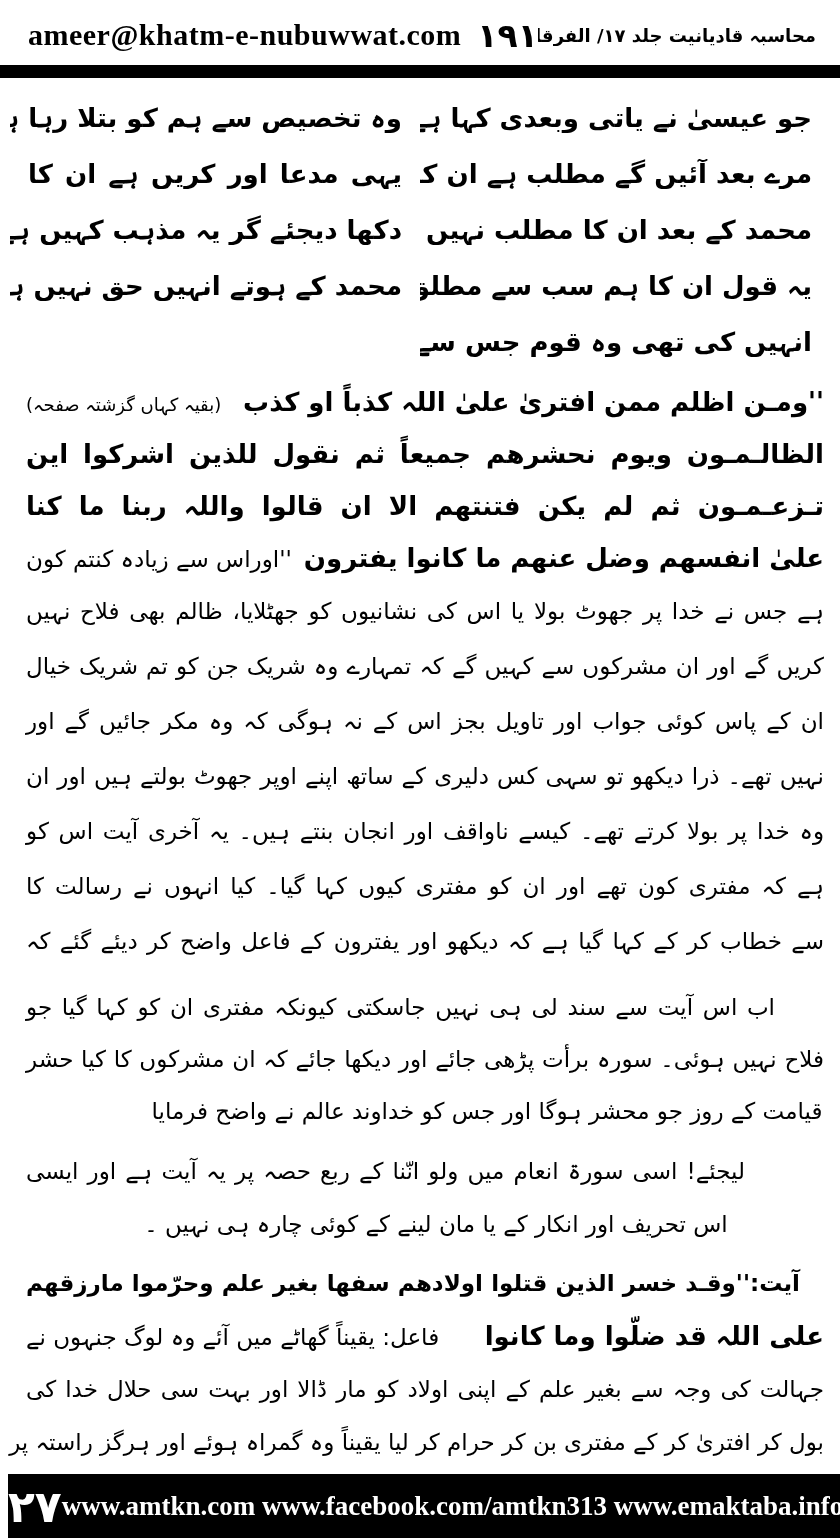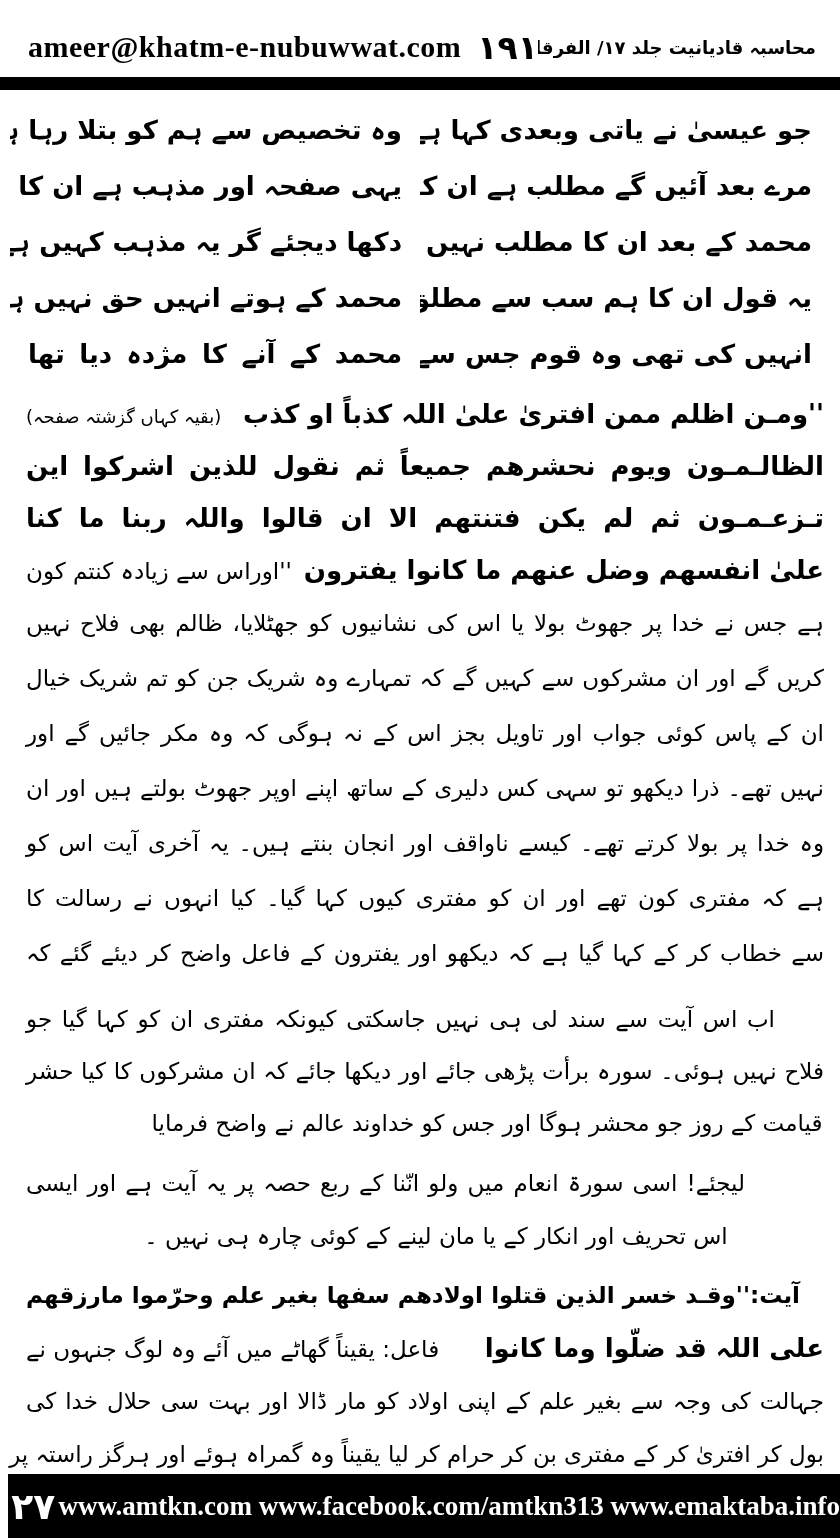--- a/index.html
+++ b/index.html
@@ -2,21 +2,21 @@
 <html><head>
 <meta charset="utf-8">
 <style>
   html,body { margin:0; padding:0; background:#e8e8e8; }
   .page {
     position:relative; width:840px; height:1540px; margin:0 auto;
     background:#ffffff; color:#000000; overflow:hidden;
     font-family:"DejaVu Sans", sans-serif;
   }
   
-  .header { display:flex; align-items:center; padding:12px 20px 0 28px; height:46px;margin-top:12px; }
+  .header { display:flex; align-items:center; padding:12px 20px 0 28px; height:46px; }
   .header-email { font-family:"Liberation Serif", serif; font-weight:bold; font-size:30px; letter-spacing:0.5px; white-space:nowrap; }
   .header-pagenum { font-size:33px; font-weight:bold; margin-left:16px; white-space:nowrap; }
   .header-title { flex:1; direction:rtl; text-align:right; font-size:18px; font-weight:bold; padding-right:4px; white-space:nowrap; overflow:hidden; }
   .top-rule { height:13px; background:#000; margin-top:7px; }
 
   
   .poetry { padding:12px 10px 4px 10px; direction:rtl; }
   .couplet { display:flex; height:56px; align-items:center; }
   .hemi {
     width:50%; box-sizing:border-box; padding:0 18px;
@@ -54,21 +54,21 @@
   .indent-40 { padding-right:40px; }
   .center-line { text-align:center; text-align-last:center; padding-left:150px; }
   .center-line2 { text-align:center; text-align-last:center; padding-left:48px; }
   .urdu-tail { font-size:23px; font-weight:normal; white-space:nowrap; }
 
   
   .footer { position:absolute; left:0; right:0; bottom:2px; height:64px; display:flex; }
   .footer-pagebox {
     width:97px; margin-left:8px; background:#000; color:#fff;
     display:flex; align-items:center; justify-content:center;
-    font-size:36px; font-weight:bold;
+    font-size:44px; font-weight:bold;
   }
   .footer-right { flex:1; display:flex; flex-direction:row; }
   .footer-rules { height:12px; border-top:4px solid #000; border-bottom:4px solid #000; box-sizing:border-box; margin-top:2px; background:#fff; }
   .footer-bar {
     flex:1; background:#000; color:#fff;
     display:flex; align-items:center; justify-content:center;
     font-family:"Liberation Serif", serif; font-weight:bold; font-size:27px;
     white-space:nowrap;
   }
 </style>
@@ -84,33 +84,32 @@
   </div>
   <div class="top-rule"></div>
 
   <div class="poetry">
     <div class="couplet">
       <div class="hemi">جو عیسیٰ نے یاتی وبعدی کہا ہے</div>
       <div class="hemi">وہ تخصیص سے ہم کو بتلا رہا ہے</div>
     </div>
     <div class="couplet">
       <div class="hemi">مرے بعد آئیں گے مطلب ہے ان کا</div>
-      <div class="hemi">یہی صفحہ اور مذہب ہے ان کا</div>
+      <div class="hemi">یہی مدعا اور کریں ہے ان کا</div>
     </div>
     <div class="couplet">
       <div class="hemi">محمد کے بعد ان کا مطلب نہیں ہے</div>
       <div class="hemi">دکھا دیجئے گر یہ مذہب کہیں ہے</div>
     </div>
     <div class="couplet">
       <div class="hemi">یہ قول ان کا ہم سب سے مطلق نہیں ہے</div>
       <div class="hemi">محمد کے ہوتے انہیں حق نہیں ہے</div>
     </div>
     <div class="couplet">
       <div class="hemi">انہیں کی تھی وہ قوم جس سے کہا تھا</div>
-      <div class="hemi">محمد کے آنے کا مژدہ دیا تھا</div>
     </div>
   </div>
 
   <div class="fn-block">
     <div class="flexline">
       <span class="arabic">''ومـن اظلم ممن افتریٰ علیٰ اللہ کذباً او کذب بایٰاتہ انہ لا یفلح</span>
       <span class="marker">(بقیہ کہاں گزشتہ صفحہ)</span>
     </div>
     <div class="tline arabic">الظالـمـون ویوم نحشرهم جمیعاً ثم نقول للذین اشرکوا این شرکاء کم الذین کنتم</div>
     <div class="tline arabic">تـزعـمـون ثم لم یکن فتنتهم الا ان قالوا واللہ ربنا ما کنا مشرکین. انظر کیف کذبوا</div>

